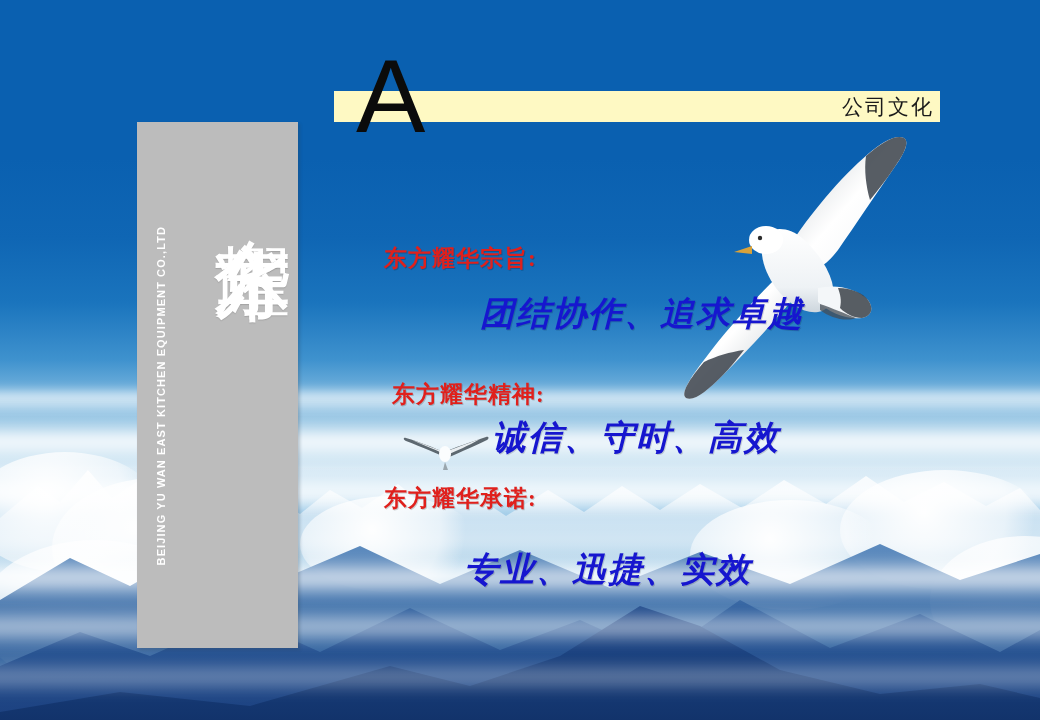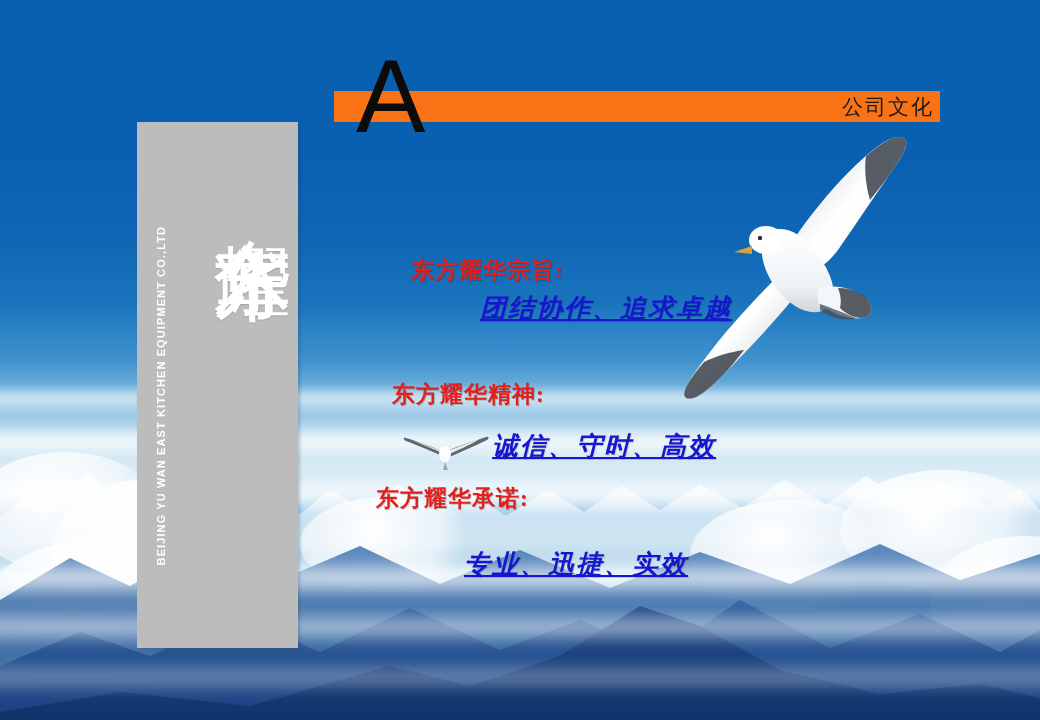--- a/index.html
+++ b/index.html
@@ -105,21 +105,21 @@
     filter: blur(8px);
   }
 
   
   .headerbar {
     position: absolute;
     left: 334px;
     top: 91px;
     width: 606px;
     height: 31px;
-    background: #f97316;
+    background: #fef9c3;
     display: flex;
     align-items: center;
     justify-content: flex-end;
   }
   .headerbar .htitle {
     color: #1a1a1a;
     font-size: 21px;
     letter-spacing: 2px;
     padding-right: 6px;
     font-family: "Liberation Serif", "DejaVu Serif", serif;
@@ -195,35 +195,34 @@
     color: #e0201c;
     font-size: 23px;
     font-weight: bold;
     font-family: "Liberation Serif", "DejaVu Serif", serif;
     white-space: nowrap;
     letter-spacing: 1px;
     text-shadow: 1px 1px 0 rgba(0,0,0,.18);
   }
   .motto {
     color: #1616cf;
-    font-size: 26px;
+    font-size: 34px;
     font-weight: bold;
     font-style: italic;
     font-family: "Liberation Serif", "DejaVu Serif", serif;
     white-space: nowrap;
     letter-spacing: 2px;
     text-shadow: 1px 1px 0 rgba(0,0,0,.15);
-    text-decoration: underline;
-  }
-
-  .b1h { left: 411px; top: 243px; margin-top: 12px; }
+  }
+
+  .b1h { left: 384px; top: 243px; }
   .b1m { left: 480px; top: 291px; }
   .b2h { left: 392px; top: 379px; }
-  .b2m { left: 492px; top: 429px; }
-  .b3h { left: 376px; top: 483px; text-align: center; }
+  .b2m { left: 492px; top: 415px; }
+  .b3h { left: 384px; top: 483px; text-align: center; }
   .b3m { left: 464px; top: 547px; }
 
   
   .gull { position: absolute; z-index: 6; pointer-events: none; }
   .gull-big { left: 660px; top: 128px; width: 300px; height: 290px; }
   .gull-small { left: 398px; top: 424px; width: 98px; height: 50px; }
 </style>
 </head>
 <body>
 

